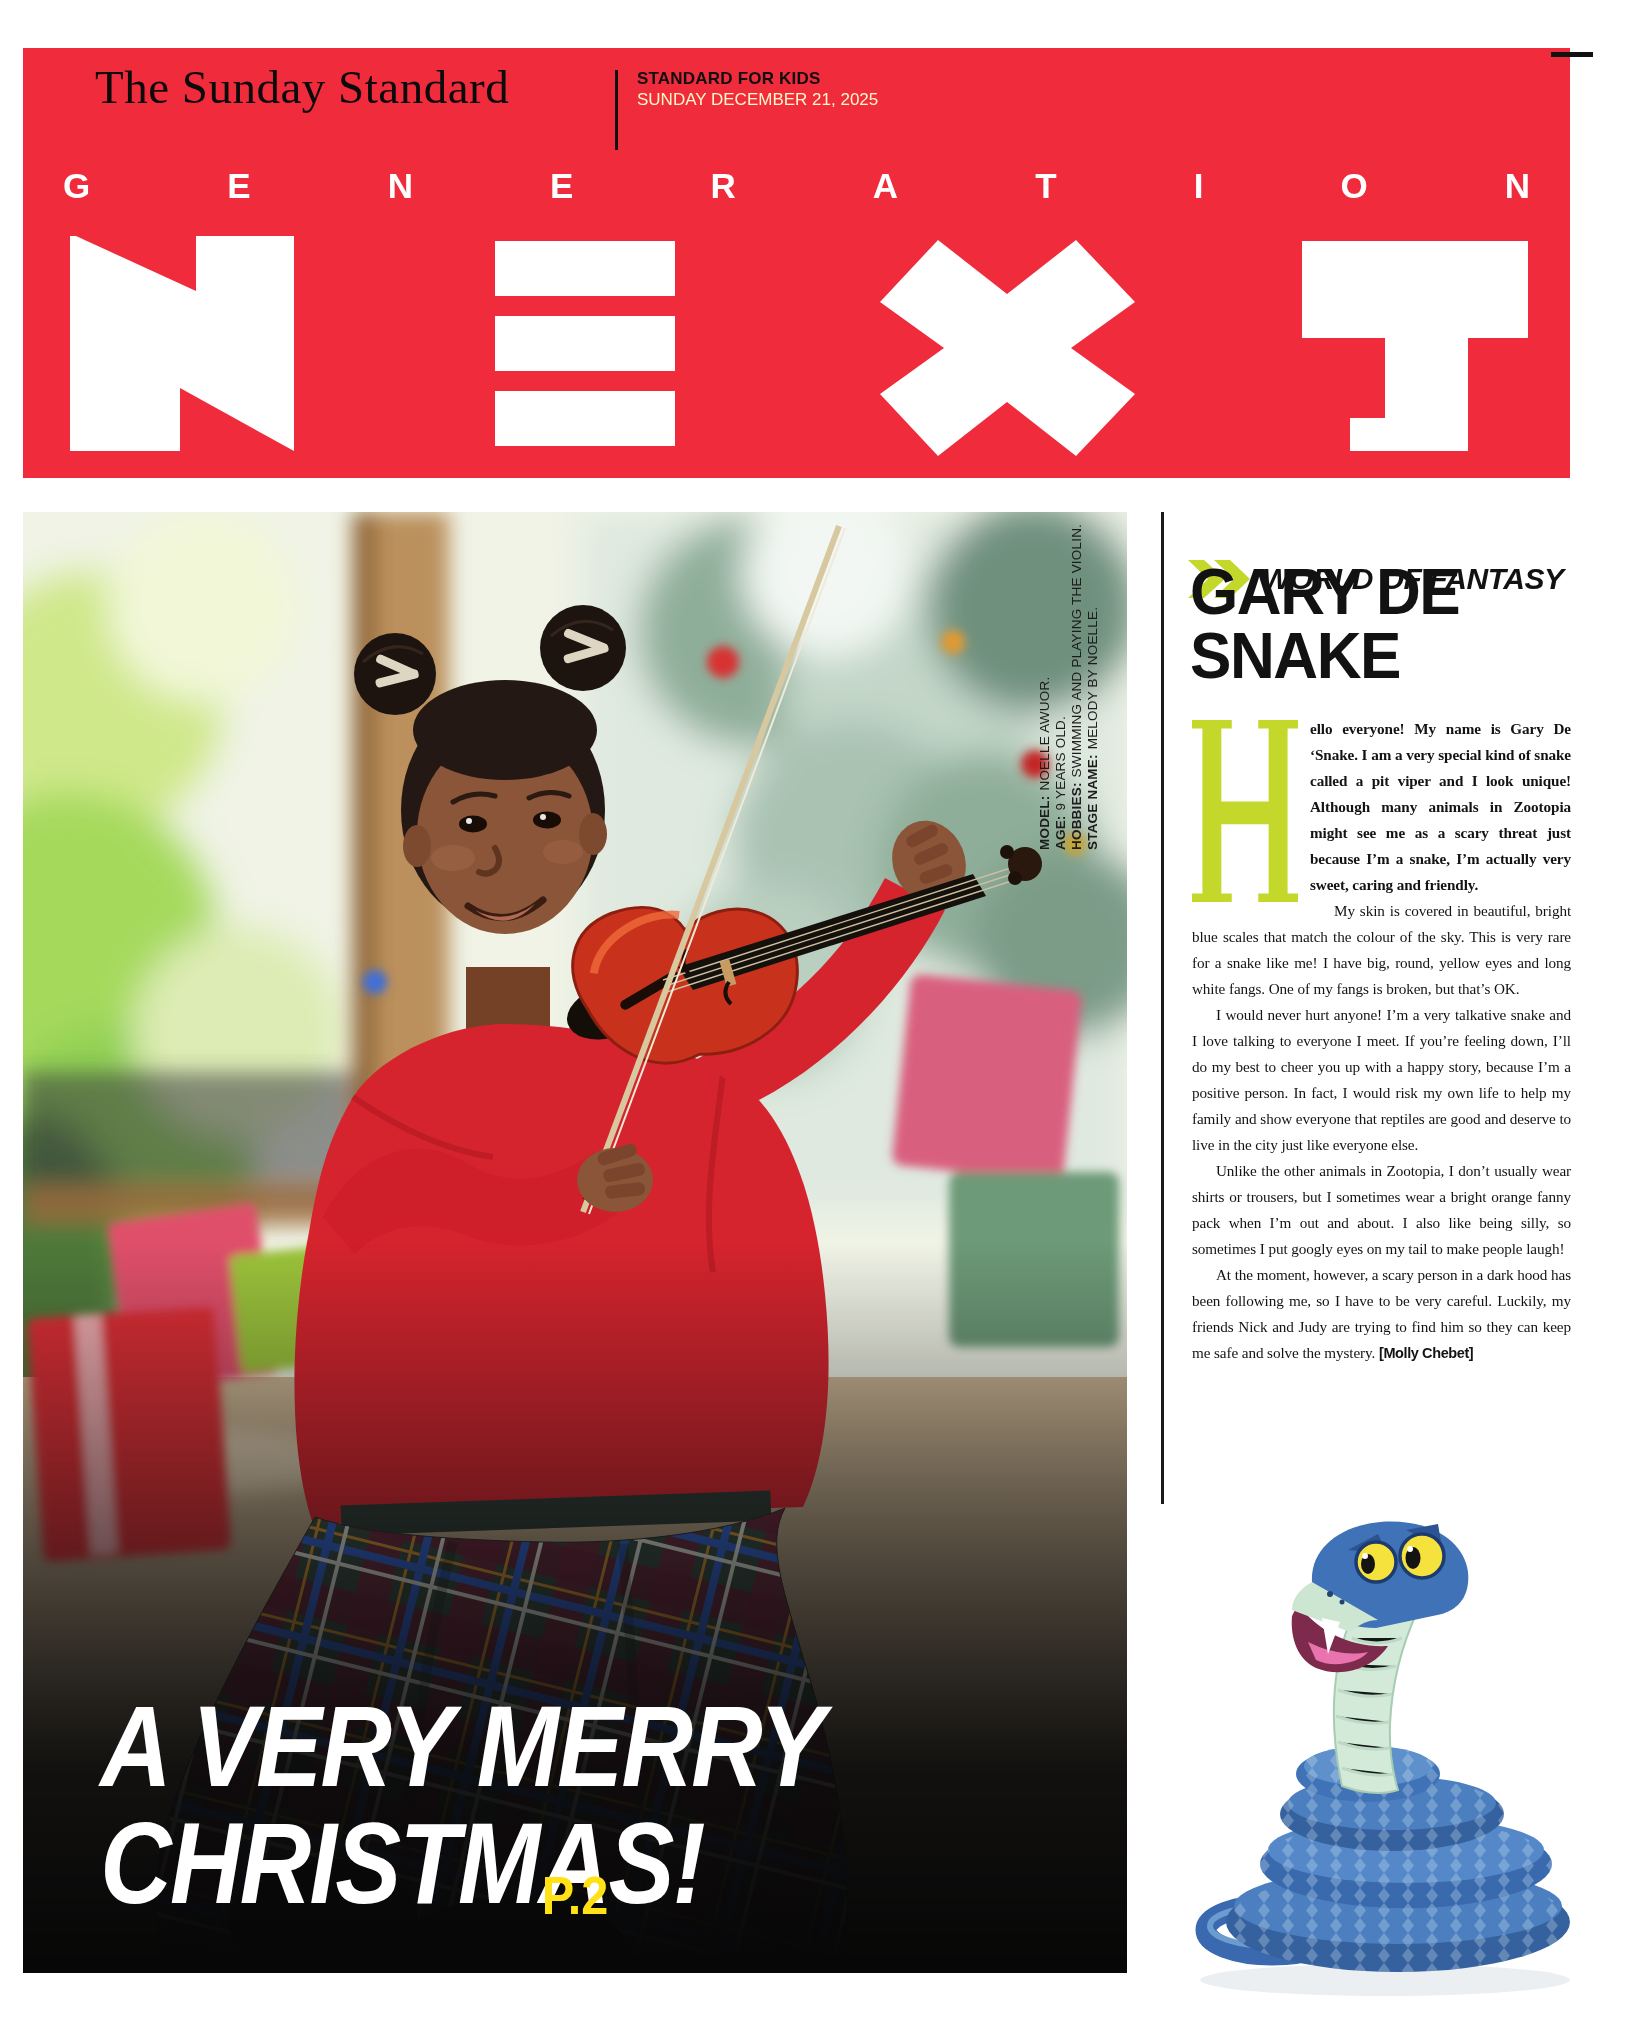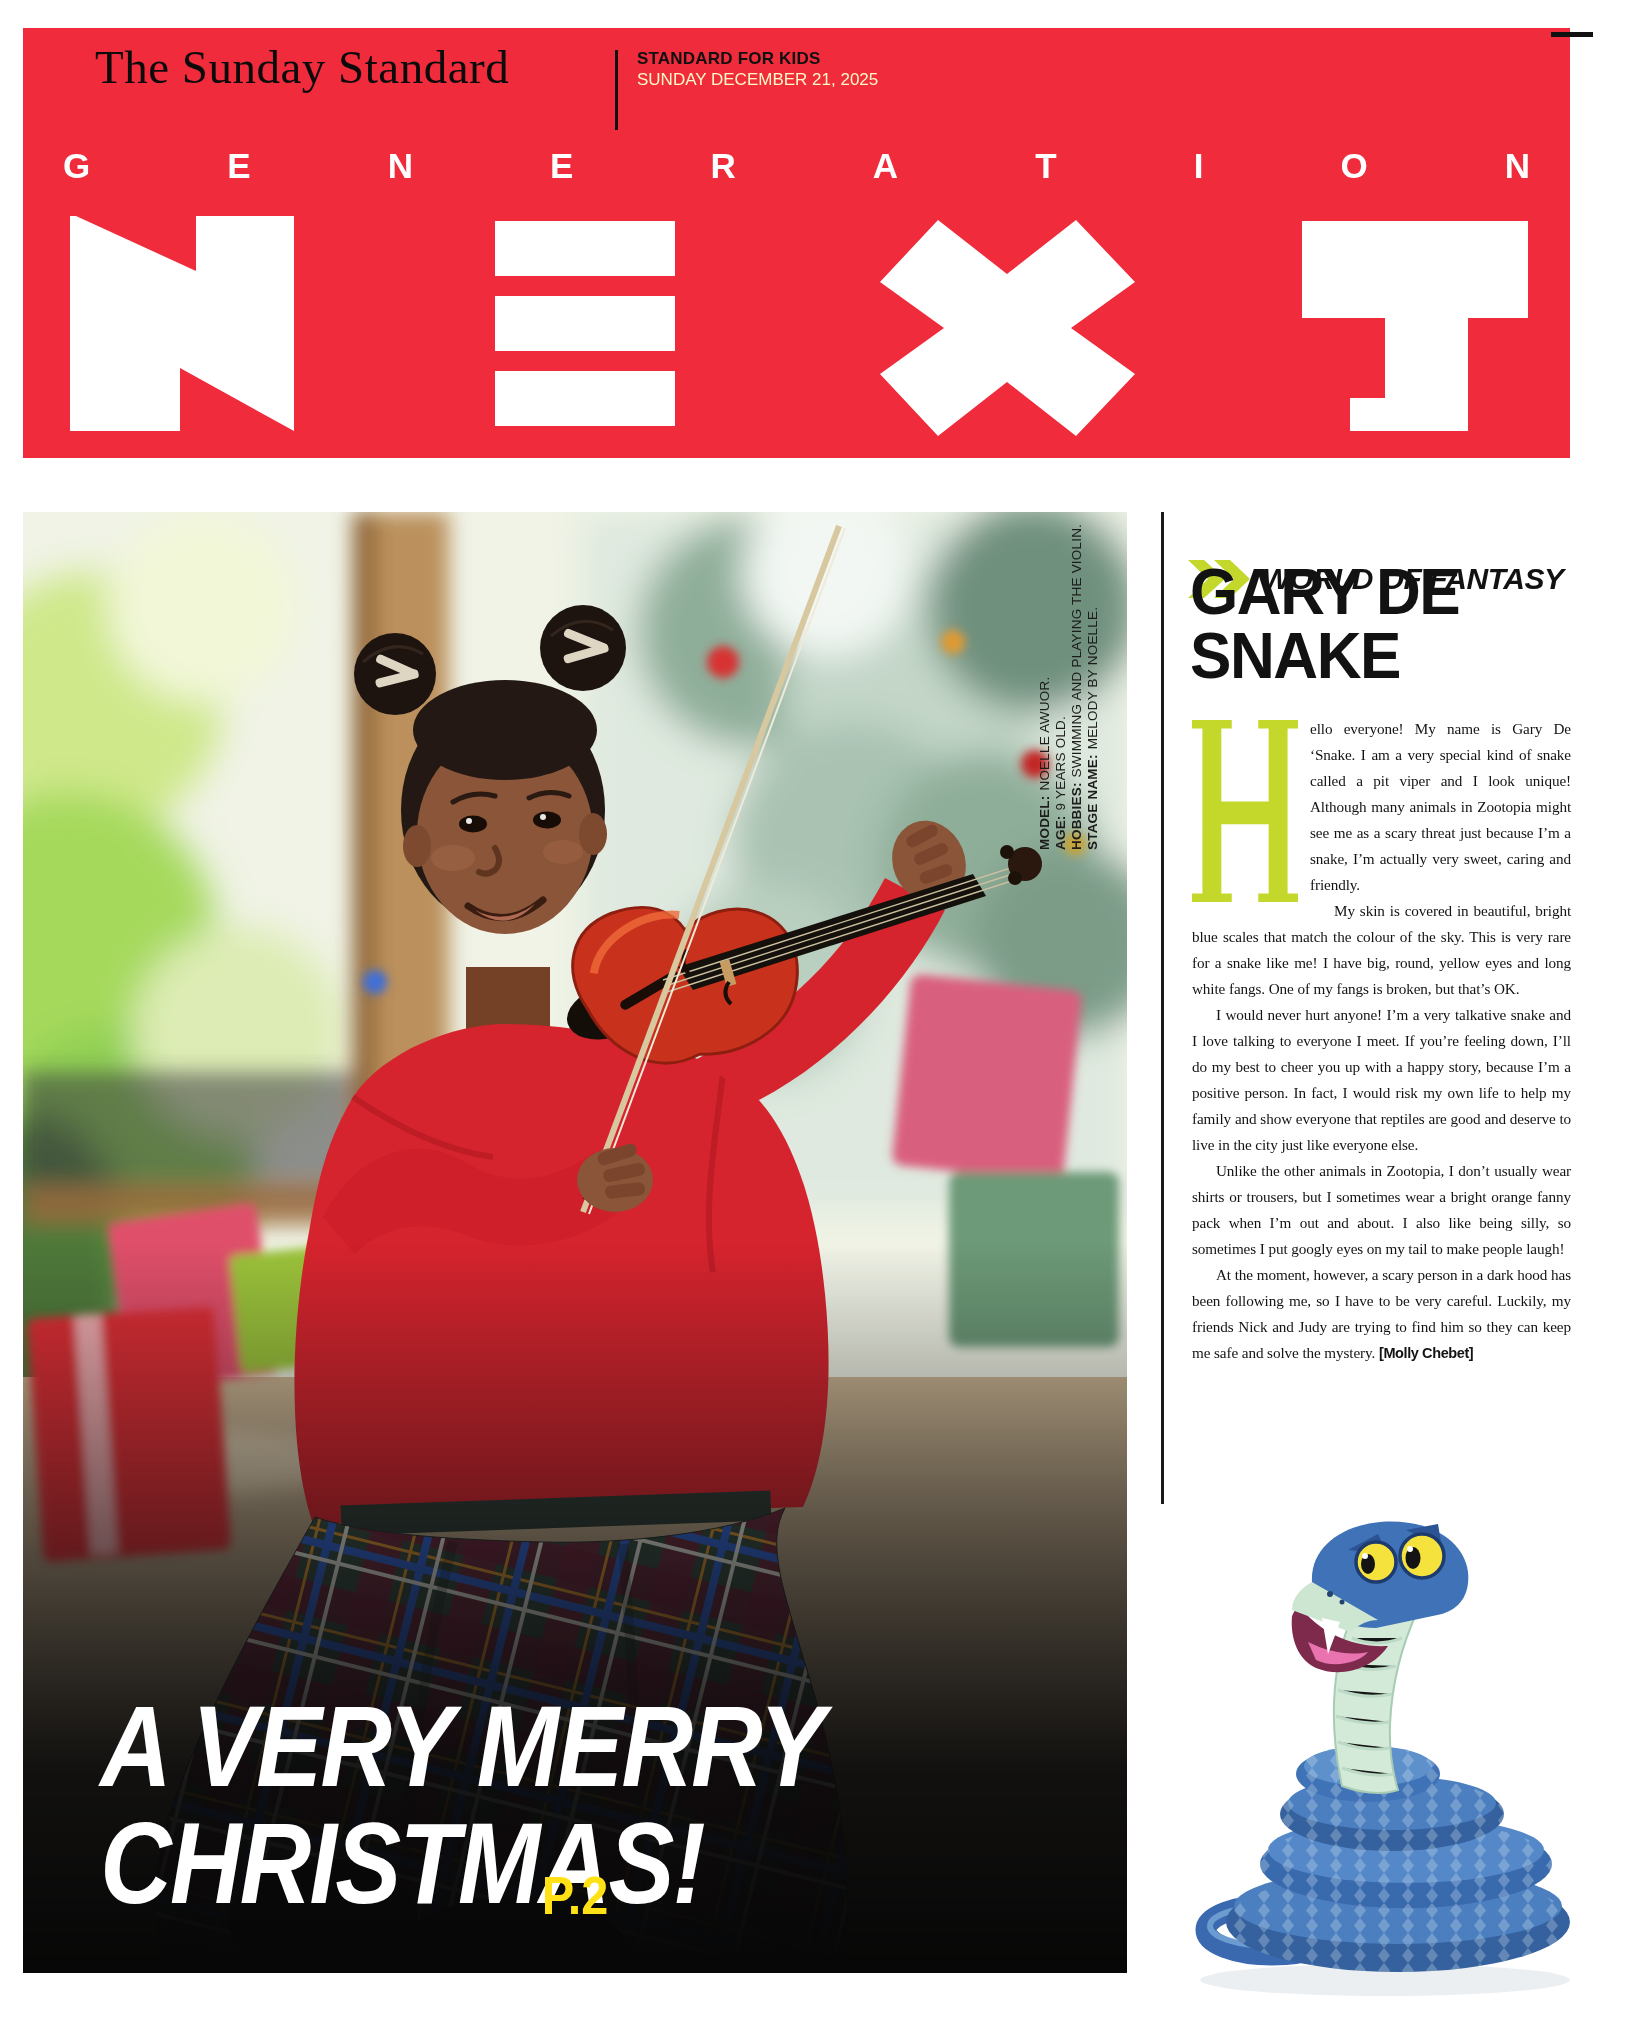--- a/index.html
+++ b/index.html
@@ -5,21 +5,21 @@
   :root{
     --red:#EF2B3C; --lime:#C3D82B; --yellow:#FFE115;
     --ink:#141414;
   }
   *{margin:0;padding:0;box-sizing:border-box;}
   html,body{background:#ffffff;}
   body{position:relative;width:1638px;height:2021px;overflow:hidden;
        font-family:"Liberation Sans",sans-serif;}
 
   
-  .masthead{position:absolute;left:23px;top:28px;width:1547px;height:430px;background:var(--red);}
+  .masthead{position:absolute;left:23px;top:48px;width:1547px;height:430px;background:var(--red);}
   .paper-title{position:absolute;left:72px;top:12px;font-family:"Liberation Serif",serif;
       font-size:47px;font-weight:500;color:#0b0b0b;letter-spacing:.5px;}
   .mast-divider{position:absolute;left:592px;top:22px;width:3px;height:80px;background:#101010;}
   .edition{position:absolute;left:614px;top:20px;line-height:21px;}
   .edition .lbl{font-size:17px;font-weight:bold;color:#101010;letter-spacing:.2px;}
   .edition .dt{font-size:17px;color:#fef9c3;}
   .generation-row{position:absolute;left:40px;top:118px;width:1467px;display:flex;
       justify-content:space-between;}
   .generation-row span{font-size:35px;font-weight:bold;color:#ffffff;}
   .next-logo{position:absolute;left:0;top:0;width:1547px;height:430px;}
@@ -44,21 +44,21 @@
   
   .col-rule{position:absolute;left:1161px;top:512px;width:3px;height:992px;background:#191919;}
   .kicker{position:absolute;left:1188px;top:512px;display:flex;align-items:center;gap:12px;margin-top:47px;}
   .kicker .kt{font-size:30px;font-weight:bold;font-style:italic;color:#121212;letter-spacing:-.5px;}
   .art-title{position:absolute;left:1190px;top:560px;font-size:64px;line-height:64px;
      font-weight:bold;color:#121212;letter-spacing:-1.5px;transform:scaleX(.97);transform-origin:left top;}
   .art-body{position:absolute;left:1192px;top:716px;width:379px;
      font-family:"Liberation Serif",serif;font-size:15.2px;line-height:26px;color:#131313;
      text-align:justify;letter-spacing:-.1px;}
   .art-body p{text-indent:24px;}
-  .art-body p.first{text-indent:0;}
+  .art-body p.first{text-indent:0;font-weight:bold;}
   .dropcap{float:left;width:106px;height:182px;margin:4px 12px 0 0;}
   .byline{font-family:"Liberation Sans",sans-serif;font-size:14.5px;font-weight:bold;letter-spacing:-.4px;}
   .snake-art{position:absolute;left:1180px;top:1498px;}
 </style>
 </head>
 <body>
 
 <header class="masthead">
   <div class="paper-title">The Sunday Standard</div>
   <div class="mast-divider"></div>

